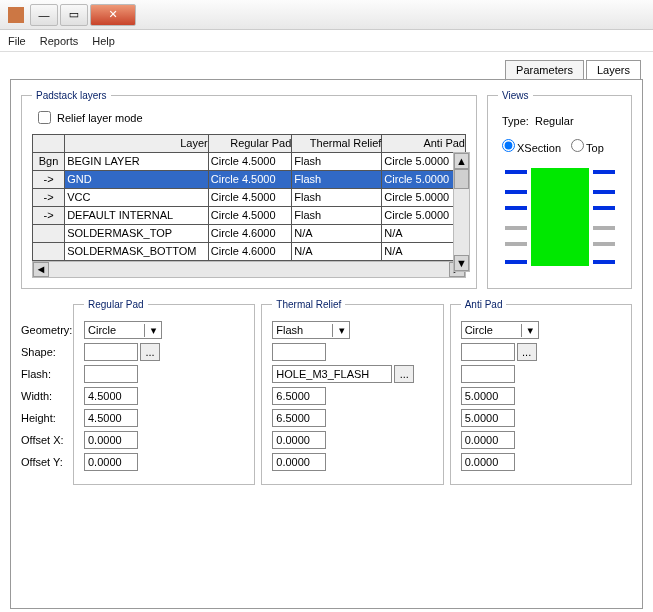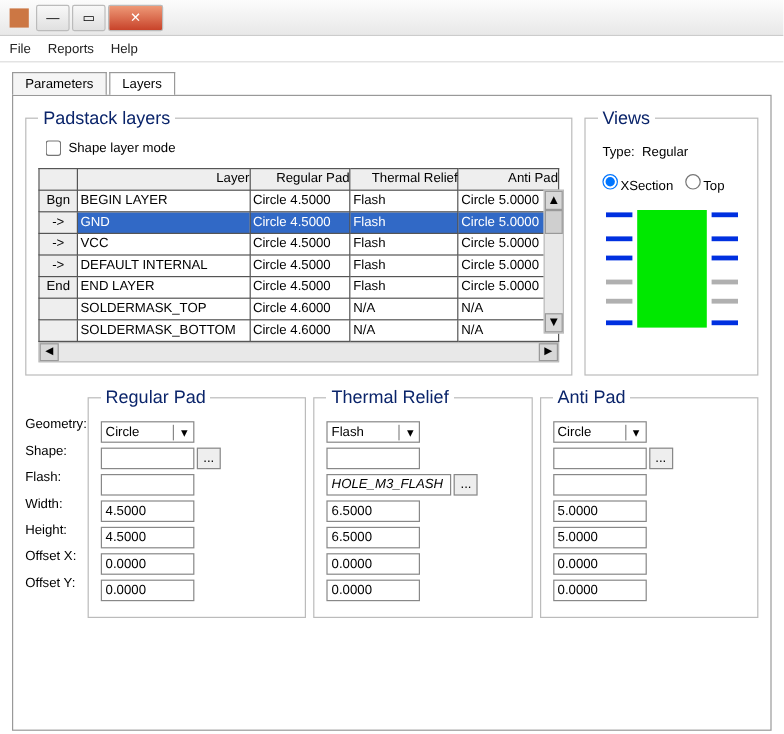--- a/index.html
+++ b/index.html
@@ -11,27 +11,27 @@
 .winbtn { height:22px; display:inline-flex; align-items:center; justify-content:center; border:1px solid #bbb; margin-right:2px; border-radius:2px; }
 .winbtn.min, .winbtn.max { width:28px; background:linear-gradient(#f8f8f8,#e0e0e0); }
 .winbtn.close { width:46px; background:linear-gradient(#e97,#c8432a); color:#fff; margin-right:4px; }
 
 .menubar { height:22px; display:flex; align-items:center; padding-left:8px; border-bottom:1px solid #ddd; }
 .menubar span { margin-right:14px; color:#222; }
 
 .content { padding:8px 10px 4px 10px; }
 
 .tabs { position:relative; }
-.tab-labels { display:flex; }
+.tab-labels { display:flex;justify-content:flex-end; }
 .tab { padding:3px 10px; border:1px solid #999; border-bottom:none; background:#f5f5f5; margin-right:2px; }
 .tab.active { background:#fff; font-weight:normal; }
 .tab-panel { border:1px solid #999; background:#fff; padding:10px; height:530px; }
 
 fieldset { border:1px solid #bbb; padding:8px 10px 10px 10px; margin-bottom:8px; }
-legend { color:#0a246a; font-size:15px; padding:0 4px; }
+legend { color:#0a246a; font-size:10px; padding:0 4px; }
 
 .top-row { display:flex; gap:10px; }
 .fs-padstack { flex:1; }
 .fs-views { width:145px; }
 
 .chk { display:inline-flex; align-items:center; margin:2px 0 10px 6px; }
 .chk input { margin-right:6px; }
 
 .tbl-wrap { position:relative; }
 table { border-collapse:collapse; width:100%; }
@@ -55,23 +55,23 @@
 .preview .pad { position:absolute; left:30px; top:4px; width:58px; height:98px; background:#00e800; }
 .preview .line { position:absolute; height:4px; }
 .preview .blue { background:#0030e0; }
 .preview .grey { background:#b0b0b0; }
 
 .mid-row { display:flex; gap:6px; margin-top:2px;}
 .fs-pad { flex:1; }
 .form-row { display:flex; align-items:center; margin:2px 0; height:20px; }
 .sel { width:78px; height:18px; border:1px solid #888; background:#fff; display:inline-flex; align-items:center; padding:0 3px; }
 .sel .caret { margin-left:auto; border-left:1px solid #888; padding-left:4px; width:14px; text-align:center; }
-.txt { width:78px; height:18px; border:1px solid #888; background:#fff; padding:0 3px; display:inline-flex; align-items:center; }
+.txt { width:54px; height:18px; border:1px solid #888; background:#fff; padding:0 3px; display:inline-flex; align-items:center; }
 .btn-dots { width:20px; height:18px; border:1px solid #888; background:#eee; margin-left:2px; text-align:center; line-height:16px; }
-.txt.medium { width:104px;font-style:italic; }
+.txt.medium { width:120px; }
 
 .current-layer { text-align:center; margin:10px 0 4px 0; }
 .current-layer span { margin-right:30px; }
 
 .labels-col { display:flex; flex-direction:column; justify-content:flex-start; width:52px; padding-top:22px; }
 .labels-col div { height:22px; display:flex; align-items:center; }
 
 .pad-forms { display:flex; }
 </style>
 </head>
@@ -96,21 +96,21 @@
     <div class="tab">Parameters</div>
     <div class="tab active">Layers</div>
   </div>
   <div class="tab-panel">
 
     <div class="top-row">
       <fieldset class="fs-padstack">
         <legend>Padstack layers</legend>
         <label class="chk">
           <input type="checkbox" style="">
-          <span>Shape layer mode</span>
+          <span>Relief layer mode</span>
         </label>
         <div class="tbl-wrap">
           <table>
             <tbody>
                   <tr>
               <th style="width:30px"></th>
               <th style="width:134px">Layer</th>
               <th style="width:78px">Regular Pad</th>
               <th style="width:84px">Thermal Relief</th>
               <th style="width:78px">Anti Pad</th>
@@ -134,27 +134,20 @@
                   <tr>
                     <td class="rowhdr">-&gt;</td>
                     <td class="cell">VCC</td>
                     <td class="cell">Circle 4.5000</td>
                     <td class="cell">Flash</td>
                     <td class="cell">Circle 5.0000</td>
                   </tr>
                   <tr>
                     <td class="rowhdr">-&gt;</td>
                     <td class="cell">DEFAULT INTERNAL</td>
-                    <td class="cell">Circle 4.5000</td>
-                    <td class="cell">Flash</td>
-                    <td class="cell">Circle 5.0000</td>
-                  </tr>
-                  <tr>
-                    <td class="rowhdr">End</td>
-                    <td class="cell">END LAYER</td>
                     <td class="cell">Circle 4.5000</td>
                     <td class="cell">Flash</td>
                     <td class="cell">Circle 5.0000</td>
                   </tr>
                   <tr>
                     <td class="rowhdr"></td>
                     <td class="cell">SOLDERMASK_TOP</td>
                     <td class="cell">Circle 4.6000</td>
                     <td class="cell">N/A</td>
                     <td class="cell">N/A</td>

